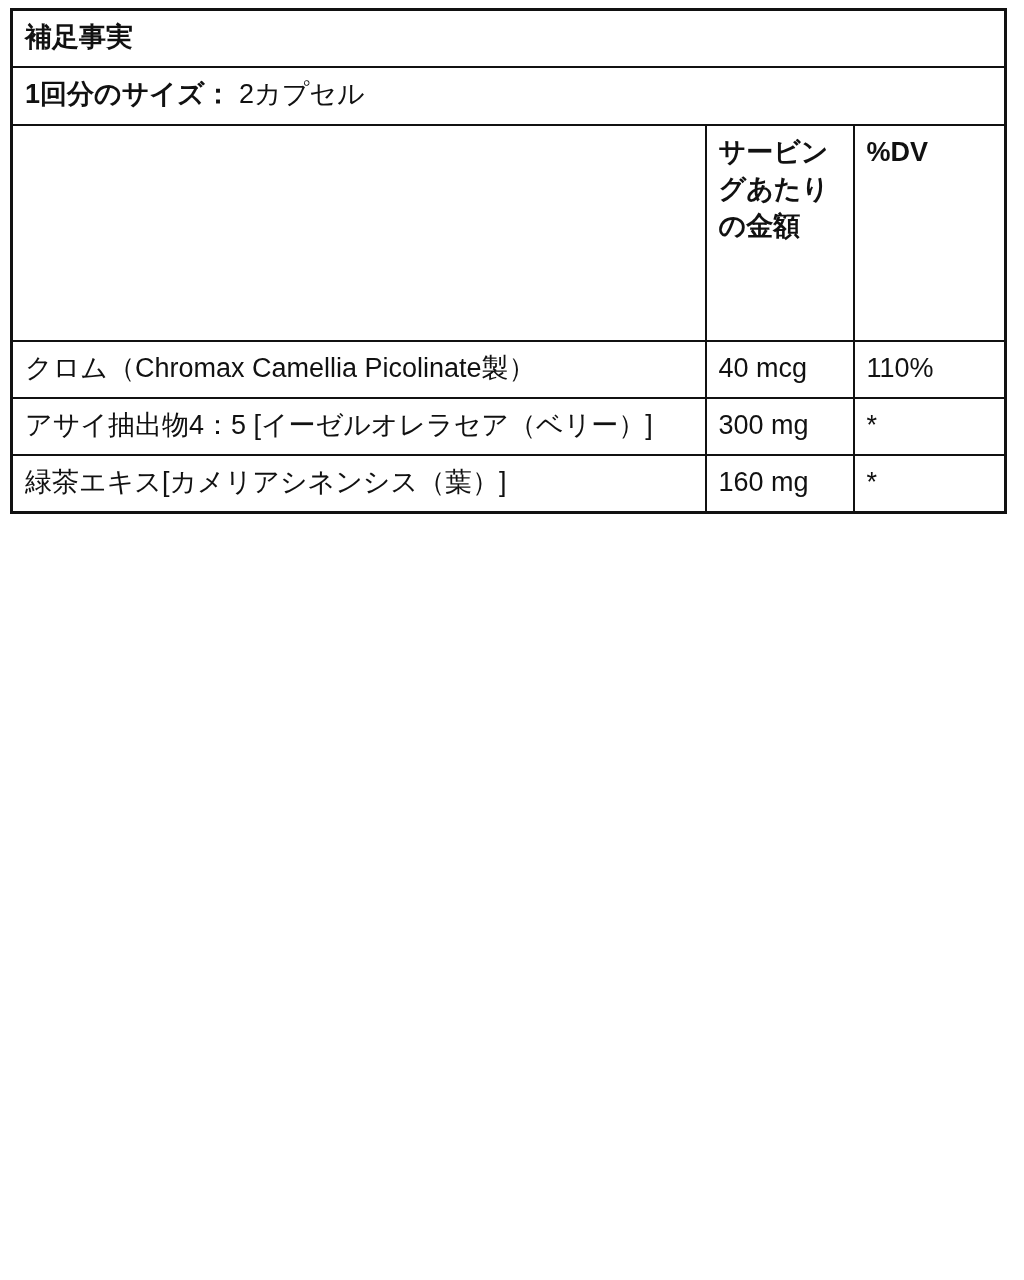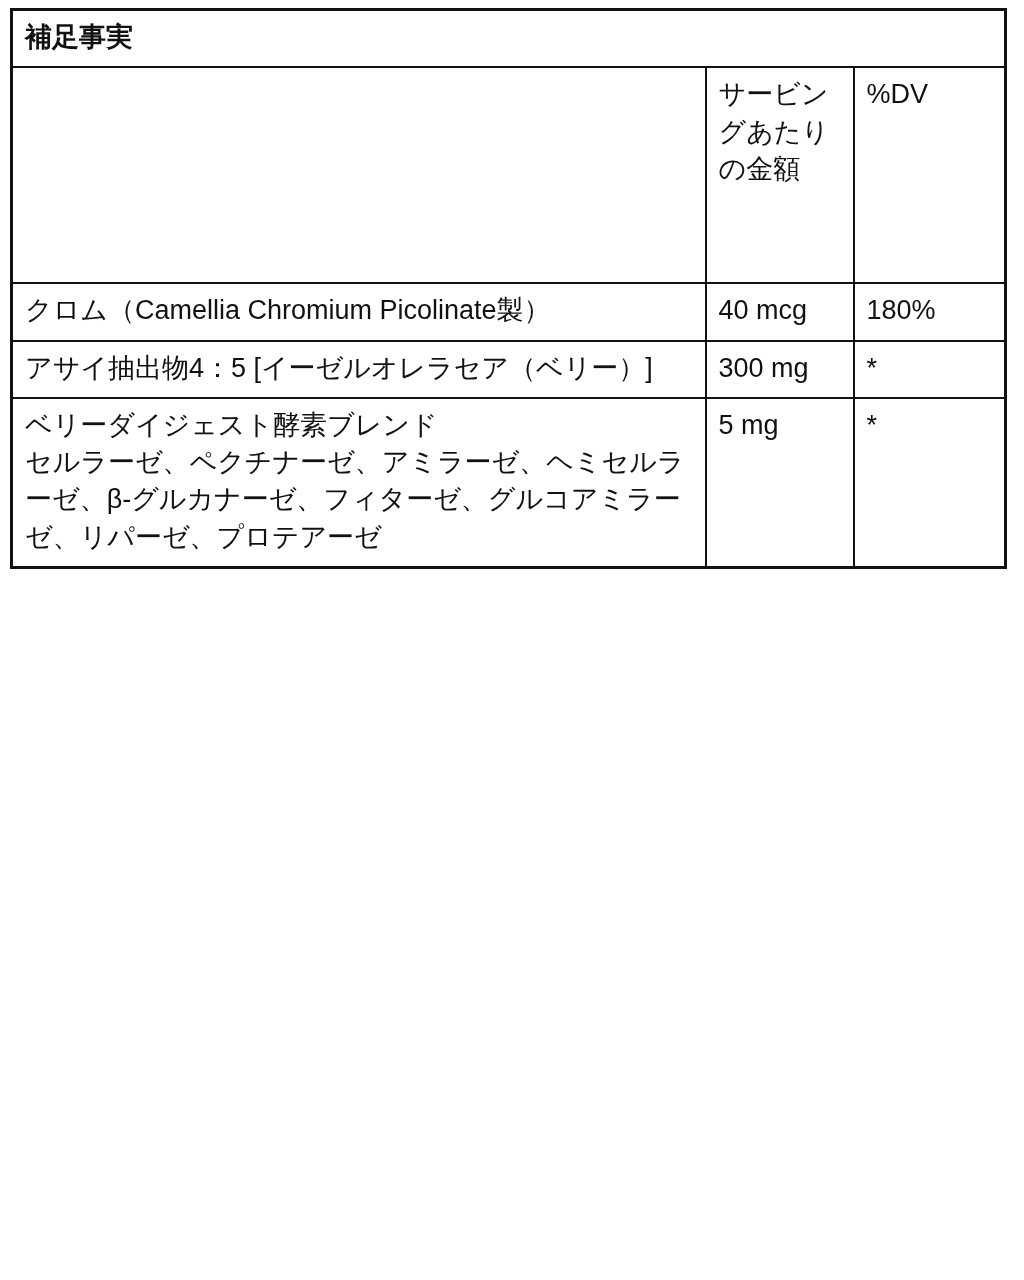--- a/index.html
+++ b/index.html
@@ -47,21 +47,21 @@
   .serving-cell .lbl {
     font-weight: bold;
   }
   .serving-cell .val {
     font-weight: normal;
   }
   .hdr-blank {
     height: 196px;
   }
   .hdr-amount, .hdr-dv {
-    font-weight: normal;
+    font-weight: bold;
     font-size: 28px;
     line-height: 1.42;
   }
   .col-name { width: 694px; }
   .col-amount { width: 148px; }
   .col-dv { width: 152px; }
   .nutrient-name {
     font-size: 27px;
   }
   .blend-head {
@@ -83,43 +83,46 @@
     <colgroup>
       <col class="col-name">
       <col class="col-amount">
       <col class="col-dv">
     </colgroup>
     <tbody>
       <tr>
         <td class="title-cell" colspan="3">補足事実</td>
       </tr>
       <tr>
+        <td class="serving-cell" colspan="3">
+          <span class="lbl">1回分のサイズ：</span>
+          <span class="val">2カプセル</span>
+        </td>
+      </tr>
+      <tr>
         <td class="hdr-blank"></td>
         <td class="hdr-amount">サービングあたりの金額</td>
         <td class="hdr-dv">%DV</td>
       </tr>
 
       <tr>
-        <td class="nutrient-name">クロム（Camellia Chromium Picolinate製）</td>
+        <td class="nutrient-name">クロム（Chromax Camellia Picolinate製）</td>
         <td class="amount-cell">40 mcg</td>
-        <td class="dv-cell">180%</td>
+        <td class="dv-cell">110%</td>
       </tr>
 
       <tr>
         <td class="nutrient-name">アサイ抽出物4：5 [イーゼルオレラセア（ベリー）]</td>
         <td class="amount-cell">300 mg</td>
         <td class="dv-cell">*</td>
       </tr>
 
+      <tr>
+        <td class="nutrient-name">緑茶エキス[カメリアシネンシス（葉）]</td>
+        <td class="amount-cell">160 mg</td>
+        <td class="dv-cell">*</td>
+      </tr>
 
 
 
-      <tr class="last-row">
-        <td class="nutrient-name">
-          <span class="blend-head">ベリーダイジェスト酵素ブレンド</span>
-          <span class="blend-detail">セルラーゼ、ペクチナーゼ、アミラーゼ、ヘミセルラーゼ、β-グルカナーゼ、フィターゼ、グルコアミラーゼ、リパーゼ、プロテアーゼ</span>
-        </td>
-        <td class="amount-cell">5 mg</td>
-        <td class="dv-cell">*</td>
-      </tr>
     </tbody>
   </table>
 </div>
 
 </body></html>

